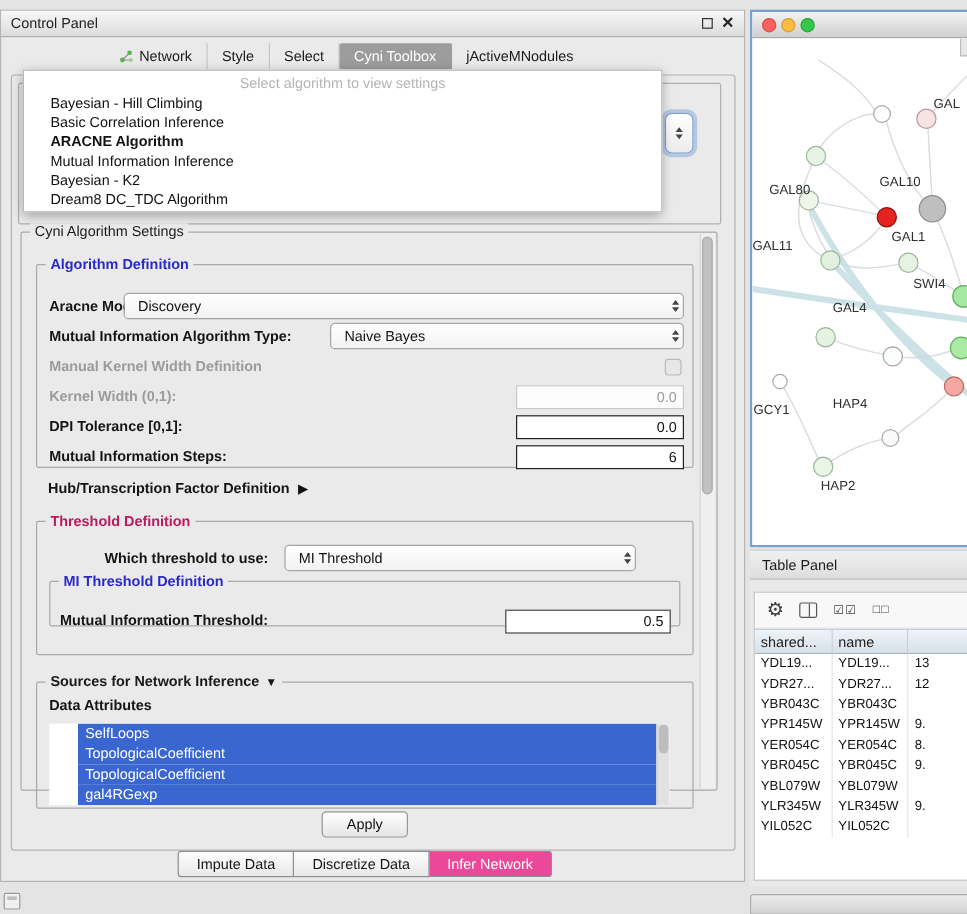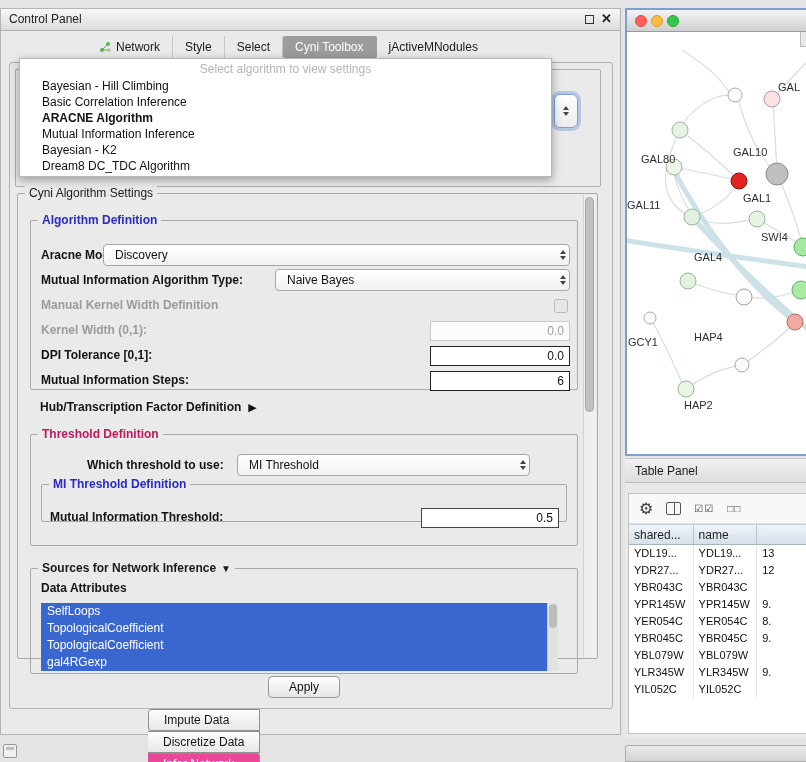--- a/index.html
+++ b/index.html
@@ -79,21 +79,21 @@
     font-size:12px; padding-left:6px; width:calc(100% - 11px); }
   .attr-scroll { position:absolute; right:0; top:0; bottom:0; width:11px;
     background:#e2e2e2; border-left:1px solid #cdcdcd; }
   .attr-scroll .thumb { position:absolute; left:1px; top:1px; width:8px; height:24px;
     background:#bdbdbd; border-radius:4px; }
 
   .apply-btn { position:absolute; left:267px; top:667px; width:72px; height:22px;
     background:linear-gradient(#ffffff,#e5e5e5); border:1px solid #979797; border-radius:4px;
     font-size:12px; color:#111; text-align:center; line-height:20px; }
 
-  .btabs { position:absolute; left:147px; top:700px; display:flex; height:22px;flex-direction:column; }
+  .btabs { position:absolute; left:147px; top:700px; display:flex; height:22px; }
   .btab { font-size:12px; line-height:20px; padding:0 15px; color:#161616;
     background:linear-gradient(#fdfdfd,#e8e8e8); border:1px solid #8f8f8f; border-left:none; }
   .btab:first-child { border-left:1px solid #8f8f8f; border-radius:3px 0 0 3px; }
   .btab:last-child { border-radius:0 3px 3px 0; }
   .btab.active { background:#ec4899; color:#fff; }
 
   
   #network-window { position:absolute; left:625px; top:8px; width:190px; height:448px;
     border:2px solid #7aa0cf; background:#fff; }
   .nw-titlebar { position:absolute; left:0; top:0; right:0; height:22px;
@@ -253,21 +253,21 @@
         <span class="lbl" style="left:8px;top:25px;">Mutual Information Threshold:</span>
         <div class="field" style="left:379px;top:23px;width:138px;border-color:#444;">0.5</div>
       </div>
     </div>
 
     <div class="group" style="left:12px;top:374px;width:548px;height:106px;">
       <span class="gtitle boldblk">
         <span>Sources for Network Inference</span><span class="src-title-arrow">▼</span>
       </span>
       <span class="attr-label" style="left:10px;top:12px;">Data Attributes</span>
-      <div class="attr-list" style="left:10px;top:34px;width:517px;height:68px;">
+      <div class="attr-list" style="left:10px;top:34px;width:517px;height:68px;padding-left:24px;">
         <div class="attr-item">SelfLoops</div>
         <div class="attr-item">TopologicalCoefficient</div>
         <div class="attr-item">TopologicalCoefficient</div>
         <div class="attr-item">gal4RGexp</div>
         <div class="attr-scroll">
             <div class="thumb"></div>
           </div>
       </div>
     </div>
   </div>

